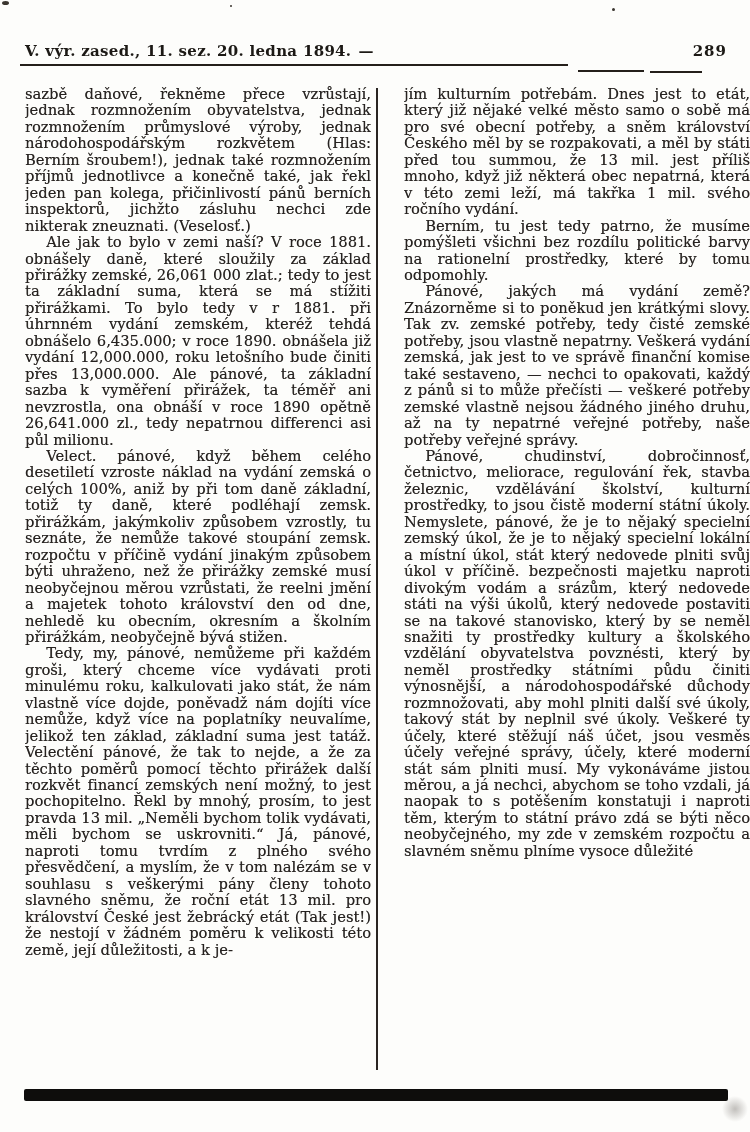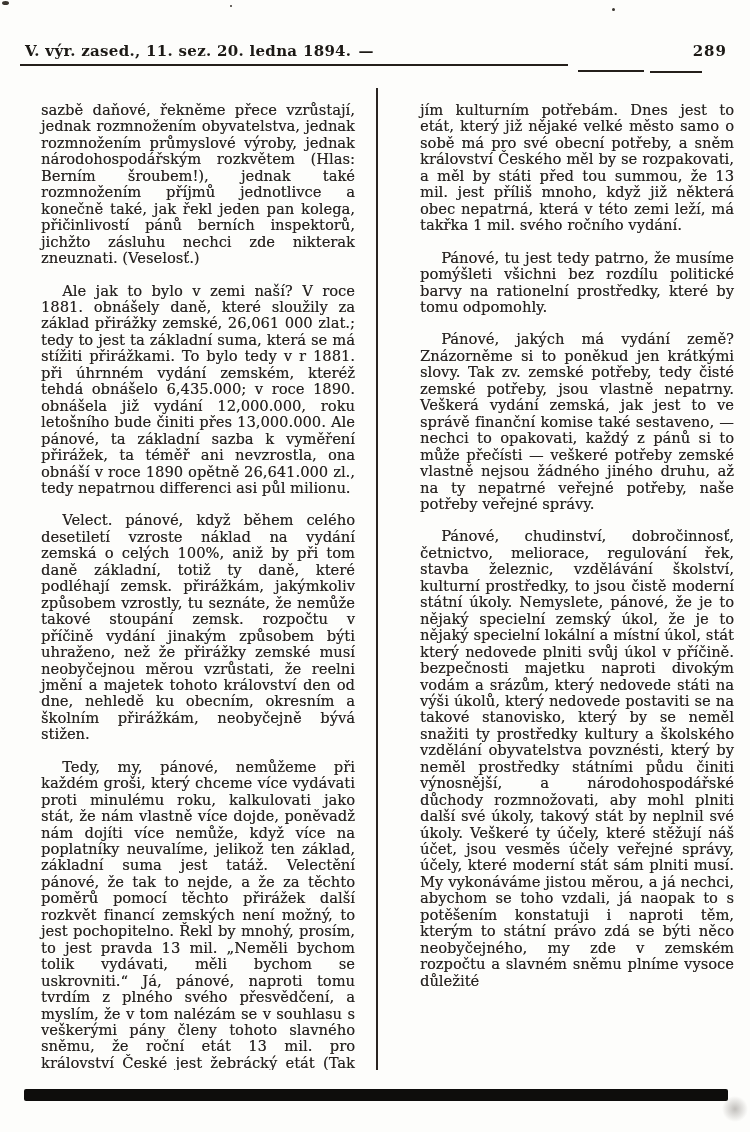--- a/index.html
+++ b/index.html
@@ -41,21 +41,21 @@
     overflow:hidden;
     font-size:14.6px;
     line-height:16.45px;
     text-align:justify;
     letter-spacing:.05px;
     color:#262220;
     text-shadow:.25px 0 0 rgba(30,25,20,.55);
   }
   .col-left{left:25px;}
   .col-right{left:404px;}
-  .col p{margin:16px;padding:0;}
+  .col p{margin:0;padding:0;}
   .col p.indent{text-indent:1.45em;}
   .divider{
     position:absolute;left:376px;top:2px;width:2px;height:982px;
     background:#2a2522;
   }
   
   .bottom-bar{
     position:absolute;left:24px;top:1089px;width:704px;height:12px;
     background:#0e0d0c;border-radius:2px;
   }
@@ -86,21 +86,21 @@
   <div class="columns">
     <div class="col col-left">
         <p class="">sazbě daňové, řekněme přece vzrůstají, jednak rozmnožením obyvatelstva, jednak rozmnožením průmyslové výroby, jednak národohospodářským rozkvětem (Hlas: Berním šroubem!), jednak také rozmnožením příjmů jednotlivce a konečně také, jak řekl jeden pan kolega, přičinlivostí pánů berních inspektorů, jichžto zásluhu nechci zde nikterak zneuznati. (Veselosť.)</p>
         <p class="indent">Ale jak to bylo v zemi naší? V roce 1881. obnášely daně, které sloužily za základ přirážky zemské, 26,061 000 zlat.; tedy to jest ta základní suma, která se má stížiti přirážkami. To bylo tedy v r 1881. při úhrnném vydání zemském, kteréž tehdá obnášelo 6,435.000; v roce 1890. obnášela již vydání 12,000.000, roku letošního bude činiti přes 13,000.000. Ale pánové, ta základní sazba k vyměření přirážek, ta téměř ani nevzrostla, ona obnáší v roce 1890 opětně 26,641.000 zl., tedy nepatrnou differenci asi půl milionu.</p>
         <p class="indent">Velect. pánové, když během celého desetiletí vzroste náklad na vydání zemská o celých 100%, aniž by při tom daně základní, totiž ty daně, které podléhají zemsk. přirážkám, jakýmkoliv způsobem vzrostly, tu seznáte, že nemůže takové stoupání zemsk. rozpočtu v příčině vydání jinakým způsobem býti uhraženo, než že přirážky zemské musí neobyčejnou měrou vzrůstati, že reelni jmění a majetek tohoto království den od dne, nehledě ku obecním, okresním a školním přirážkám, neobyčejně bývá stižen.</p>
         <p class="indent">Tedy, my, pánové, nemůžeme při každém groši, který chceme více vydávati proti minulému roku, kalkulovati jako stát, že nám vlastně více dojde, poněvadž nám dojíti více nemůže, když více na poplatníky neuvalíme, jelikož ten základ, základní suma jest tatáž. Velectění pánové, že tak to nejde, a že za těchto poměrů pomocí těchto přirážek další rozkvět financí zemských není možný, to jest pochopitelno. Řekl by mnohý, prosím, to jest pravda 13 mil. „Neměli bychom tolik vydávati, měli bychom se uskrovniti.“ Já, pánové, naproti tomu tvrdím z plného svého přesvědčení, a myslím, že v tom nalézám se v souhlasu s veškerými pány členy tohoto slavného sněmu, že roční etát 13 mil. pro království České jest žebrácký etát (Tak jest!) že nestojí v žádném poměru k velikosti této země, její důležitosti, a k je-</p>
       </div>
     <div class="divider"></div>
     <div class="col col-right">
         <p class="">jím kulturním potřebám. Dnes jest to etát, který již nějaké velké město samo o sobě má pro své obecní potřeby, a sněm království Českého měl by se rozpakovati, a měl by státi před tou summou, že 13 mil. jest příliš mnoho, když již některá obec nepatrná, která v této zemi leží, má takřka 1 mil. svého ročního vydání.</p>
-        <p class="indent">Pánové, tu jest tedy patrno, že musíme pomýšleti všichni bez rozdílu politické barvy na rationelní prostředky, které by tomu odpomohly.</p>
+        <p class="indent">Berním, tu jest tedy patrno, že musíme pomýšleti všichni bez rozdílu politické barvy na rationelní prostředky, které by tomu odpomohly.</p>
         <p class="indent">Pánové, jakých má vydání země? Znázorněme si to poněkud jen krátkými slovy. Tak zv. zemské potřeby, tedy čisté zemské potřeby, jsou vlastně nepatrny. Veškerá vydání zemská, jak jest to ve správě finanční komise také sestaveno, — nechci to opakovati, každý z pánů si to může přečísti — veškeré potřeby zemské vlastně nejsou žádného jiného druhu, až na ty nepatrné veřejné potřeby, naše potřeby veřejné správy.</p>
         <p class="indent">Pánové, chudinství, dobročinnosť, četnictvo, meliorace, regulování řek, stavba železnic, vzdělávání školství, kulturní prostředky, to jsou čistě moderní státní úkoly. Nemyslete, pánové, že je to nějaký specielní zemský úkol, že je to nějaký specielní lokální a místní úkol, stát který nedovede plniti svůj úkol v příčině. bezpečnosti majetku naproti divokým vodám a srázům, který nedovede státi na výši úkolů, který nedovede postaviti se na takové stanovisko, který by se neměl snažiti ty prostředky kultury a školského vzdělání obyvatelstva povznésti, který by neměl prostředky státními půdu činiti výnosnější, a národohospodářské důchody rozmnožovati, aby mohl plniti další své úkoly, takový stát by neplnil své úkoly. Veškeré ty účely, které stěžují náš účet, jsou vesměs účely veřejné správy, účely, které moderní stát sám plniti musí. My vykonáváme jistou měrou, a já nechci, abychom se toho vzdali, já naopak to s potěšením konstatuji i naproti těm, kterým to státní právo zdá se býti něco neobyčejného, my zde v zemském rozpočtu a slavném sněmu plníme vysoce důležité</p>
       </div>
   </div>
 
   <div class="bottom-bar"></div>
   <div class="smudge"></div>
   <div class="speck speck-a"></div>
   <div class="speck speck-b"></div>
   <div class="speck speck-c"></div>

